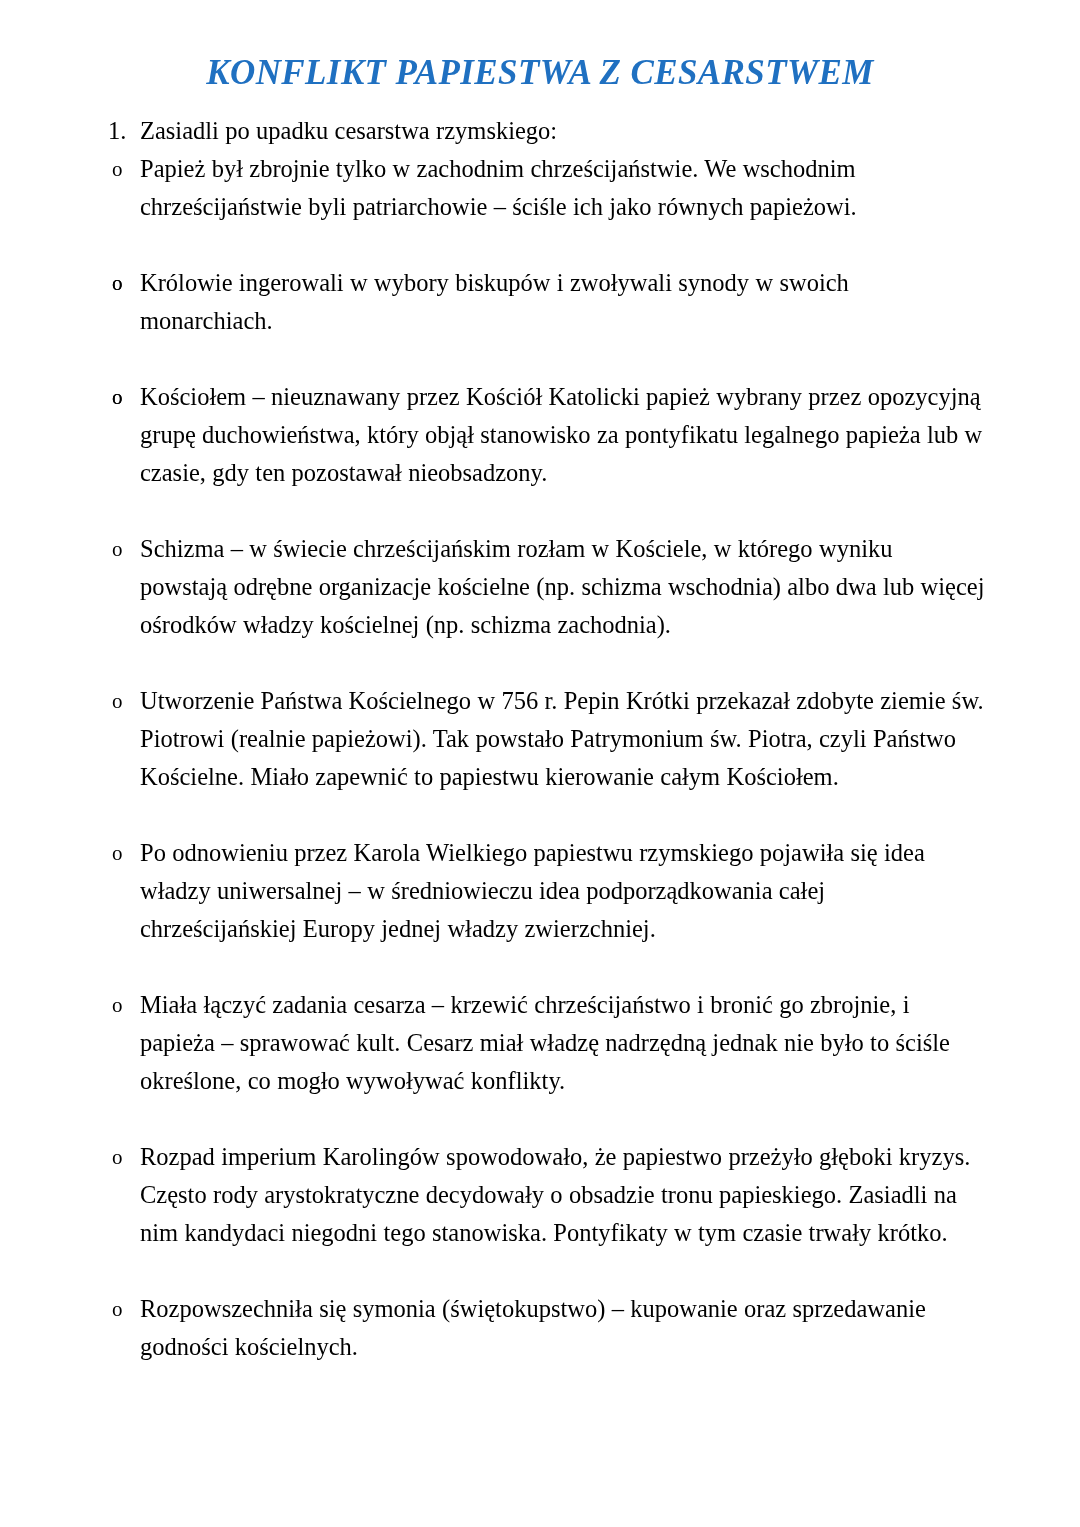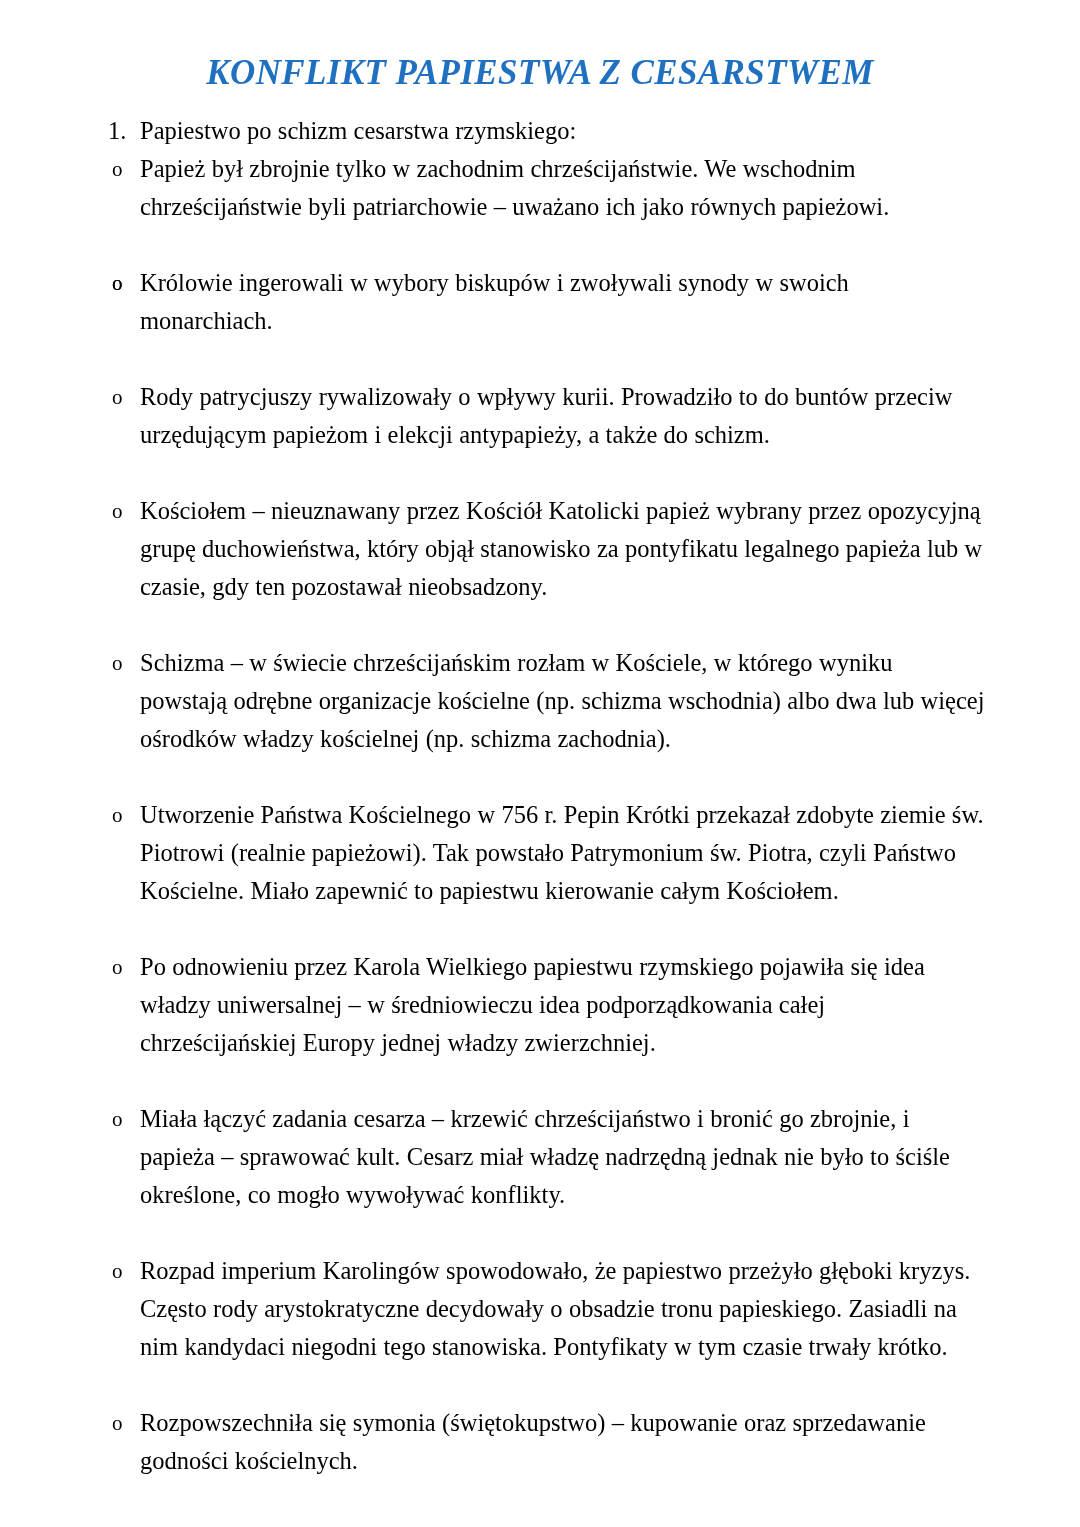--- a/index.html
+++ b/index.html
@@ -92,25 +92,25 @@
   b, .b { font-weight: normal; }
 </style>
 </head>
 <body>
 
 <div class="page" style="background: rgb(255, 255, 255);">
 
   <h1 class="doc-title" style="color: rgb(31, 112, 193); font-style: italic;">KONFLIKT PAPIESTWA Z CESARSTWEM</h1>
 
   <div class="content">
-      <div class="item num"><span class="marker">1.</span><span><span>Papiestwo po schizm cesarstwa rzymskiego:</span></span></div>
-      <div class="item bul"><span class="marker circle">o</span><span><span>Papież był zbrojnie tylko w zachodnim chrześcijaństwie. We wschodnim chrześcijaństwie byli </span><b>patriarchowie</b><span> – uważano ich jako równych papieżowi.</span></span></div>
+      <div class="item num"><span class="marker">1.</span><span><span>Zasiadli po upadku cesarstwa rzymskiego:</span></span></div>
+      <div class="item bul"><span class="marker circle">o</span><span><span>Papież był zbrojnie tylko w zachodnim chrześcijaństwie. We wschodnim chrześcijaństwie byli </span><b>patriarchowie</b><span> – ściśle ich jako równych papieżowi.</span></span></div>
       <div class="item bul gap-before"><span class="marker circle">o</span></div>
       <div class="item bul gap-before"><span class="marker circle">o</span><span><span>Królowie ingerowali w wybory biskupów i zwoływali synody w swoich monarchiach.</span></span></div>
-      <div class="item bul gap-before"><span class="marker circle">o</span><span><span>Rody patrycjuszy rywalizowały o wpływy kurii. Prowadziło to do buntów przeciw urzędującym papieżom i elekcji antypapieży, a także do schizm.</span></span></div>
+      <div class="item bul gap-before"><span class="marker circle">o</span></div>
       <div class="item bul gap-before"><span class="marker circle">o</span><span><b>Kościołem</b><span> – nieuznawany przez Kościół Katolicki papież wybrany przez opozycyjną grupę duchowieństwa, który objął stanowisko za pontyfikatu legalnego papieża lub w czasie, gdy ten pozostawał nieobsadzony.</span></span></div>
       <div class="item bul gap-before"><span class="marker circle">o</span><span><b>Schizma</b><span> – w świecie chrześcijańskim rozłam w Kościele, w którego wyniku powstają odrębne organizacje kościelne (np. schizma wschodnia) albo dwa lub więcej ośrodków władzy kościelnej (np. schizma zachodnia).</span></span></div>
       <div class="item bul gap-before"><span class="marker circle">o</span><span><span>Utworzenie Państwa Kościelnego w </span><b>756 r</b><span>. Pepin Krótki przekazał zdobyte ziemie </span><b>św. Piotrowi (realnie papieżowi).</b><span> Tak powstało </span><b>Patrymonium św. Piotra</b><span>, czyli </span><b>Państwo Kościelne</b><span>. Miało zapewnić to papiestwu kierowanie całym Kościołem.</span></span></div>
       <div class="item bul gap-before"><span class="marker circle">o</span><span><span>Po odnowieniu przez Karola Wielkiego papiestwu rzymskiego pojawiła się idea </span><b>władzy uniwersalnej</b><span> – w średniowieczu idea podporządkowania całej chrześcijańskiej Europy jednej władzy zwierzchniej.</span></span></div>
       <div class="item bul gap-before"><span class="marker circle">o</span><span><span>Miała łączyć zadania cesarza – krzewić chrześcijaństwo i bronić go zbrojnie, i papieża – sprawować kult. Cesarz miał władzę nadrzędną jednak nie było to ściśle określone, co mogło wywoływać konflikty.</span></span></div>
       <div class="item bul gap-before"><span class="marker circle">o</span><span><span>Rozpad imperium Karolingów spowodowało, że papiestwo przeżyło głęboki kryzys. Często rody arystokratyczne decydowały o obsadzie tronu papieskiego. Zasiadli na nim kandydaci niegodni tego stanowiska. Pontyfikaty w tym czasie trwały krótko.</span></span></div>
       <div class="item bul gap-before"><span class="marker circle">o</span><span><span>Rozpowszechniła się </span><b>symonia (świętokupstwo</b><span>) – kupowanie oraz sprzedawanie godności kościelnych.</span></span></div>
     </div>
 
 </div>

